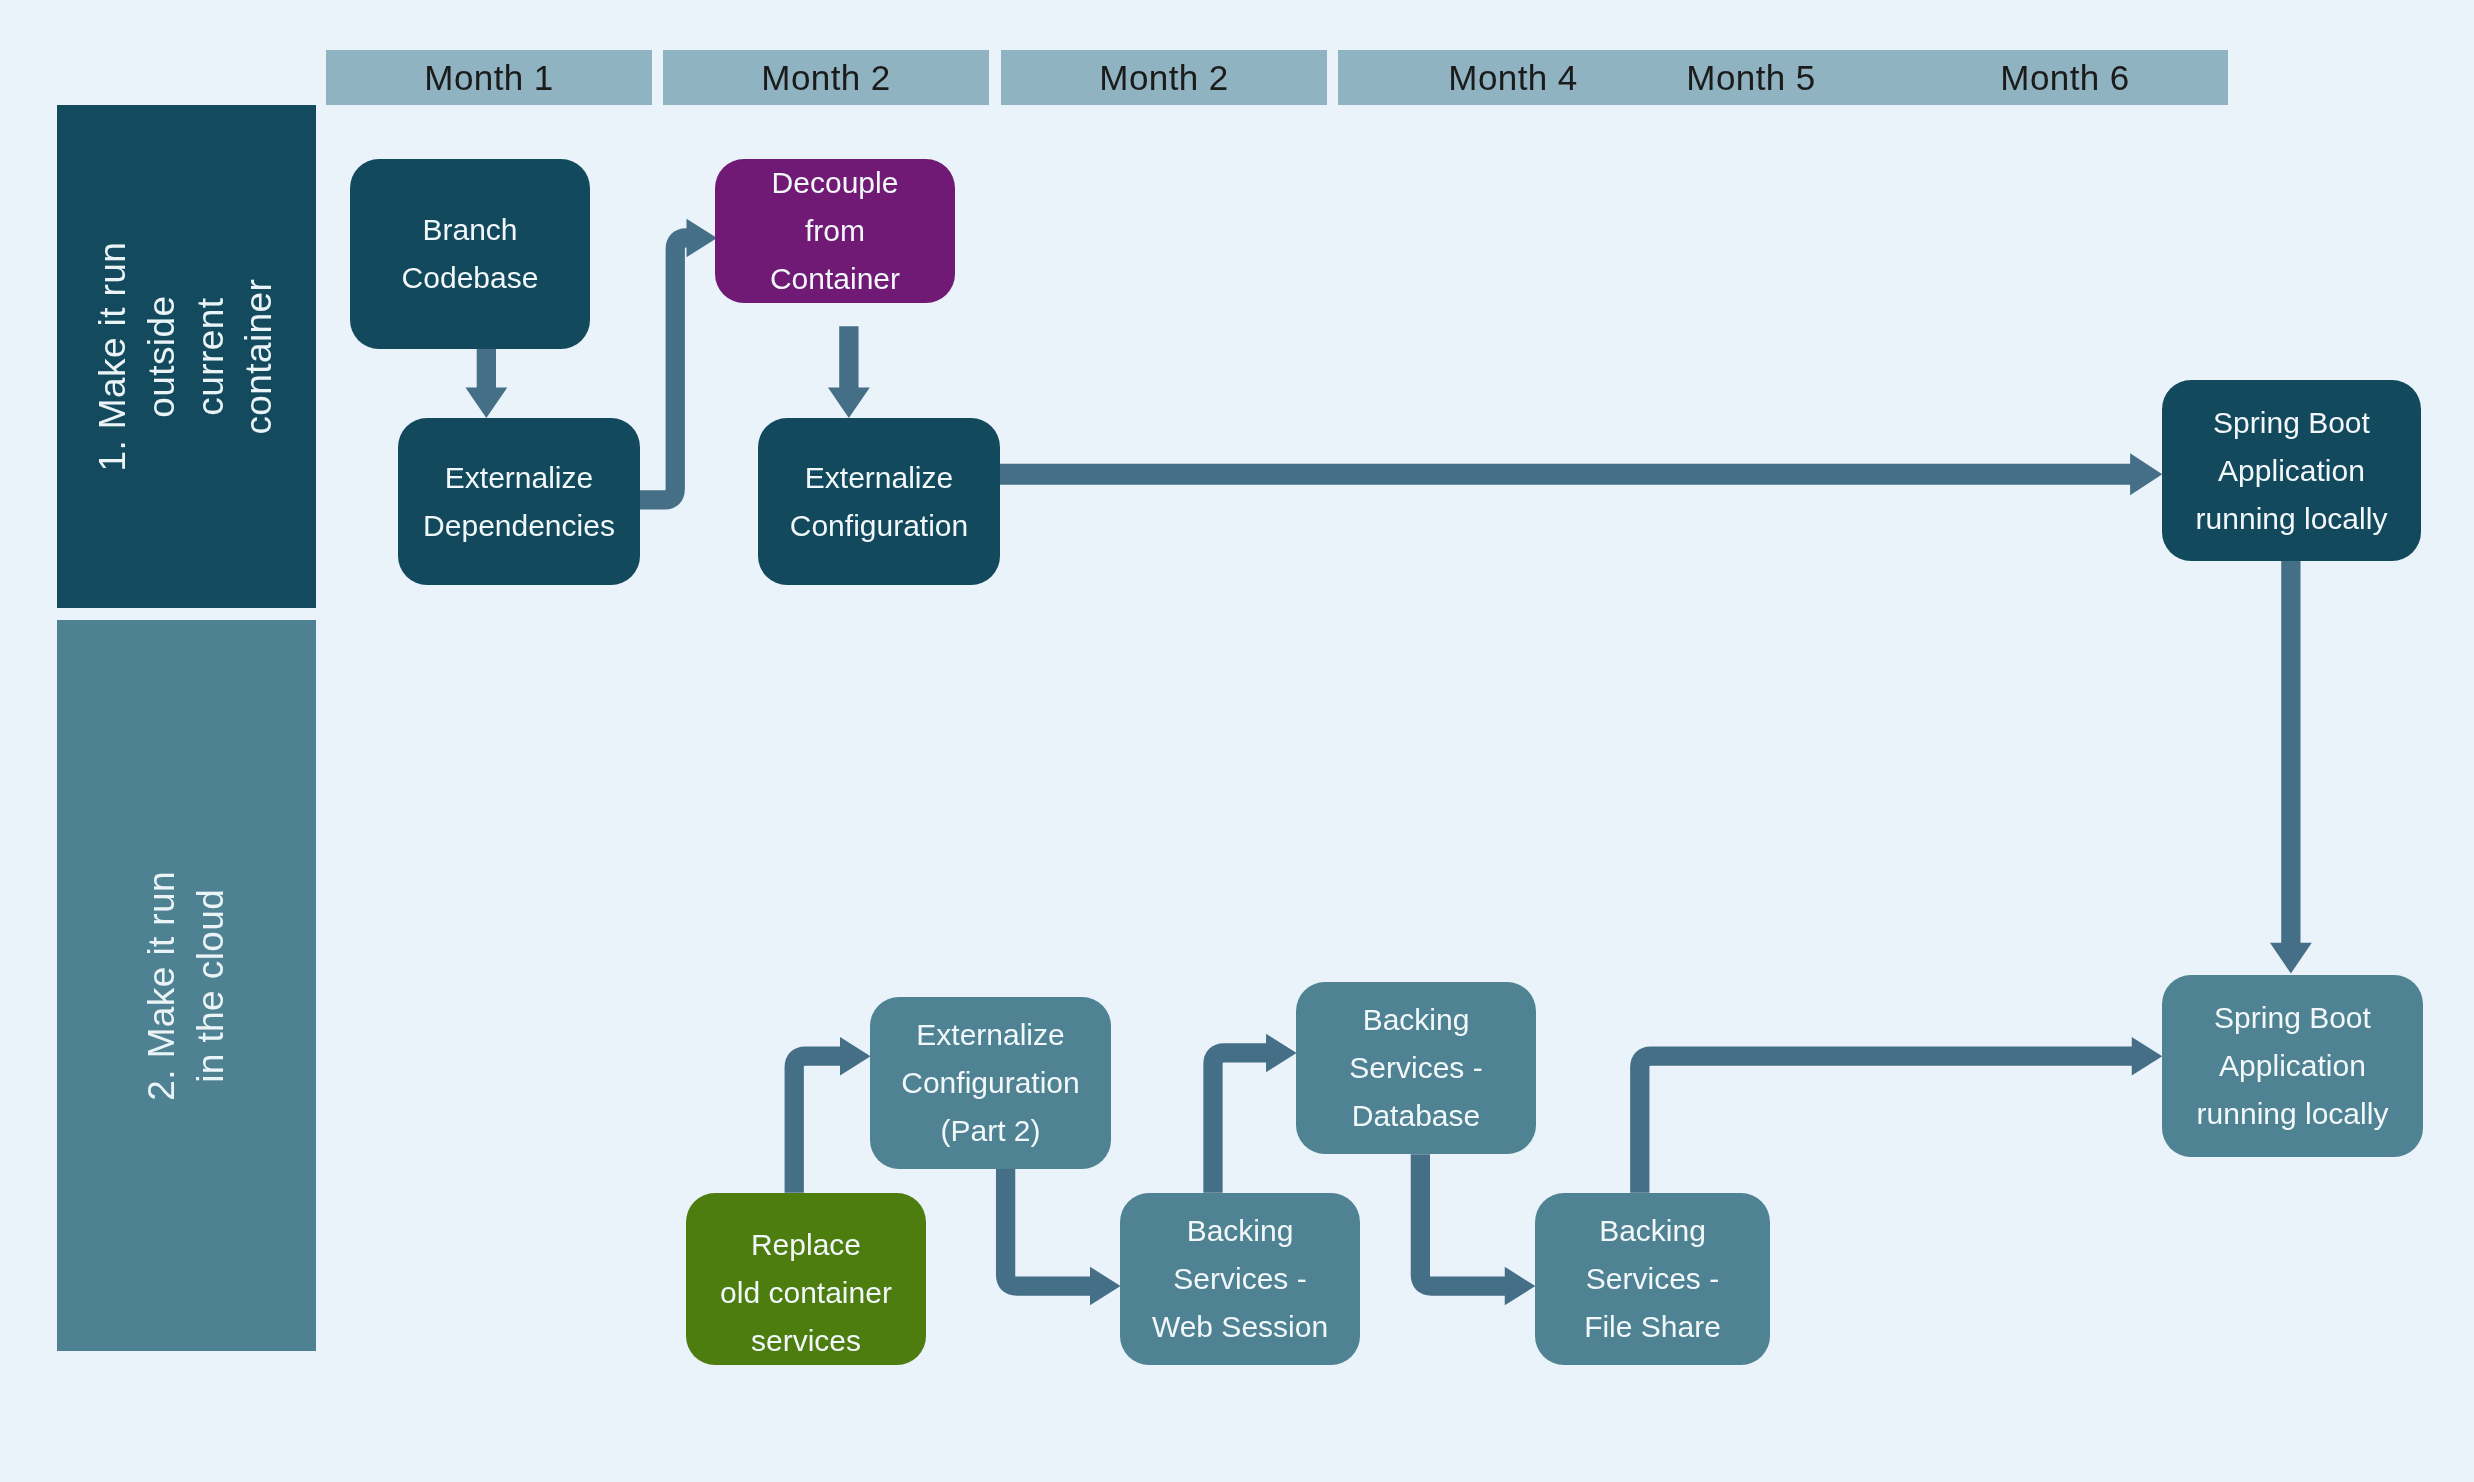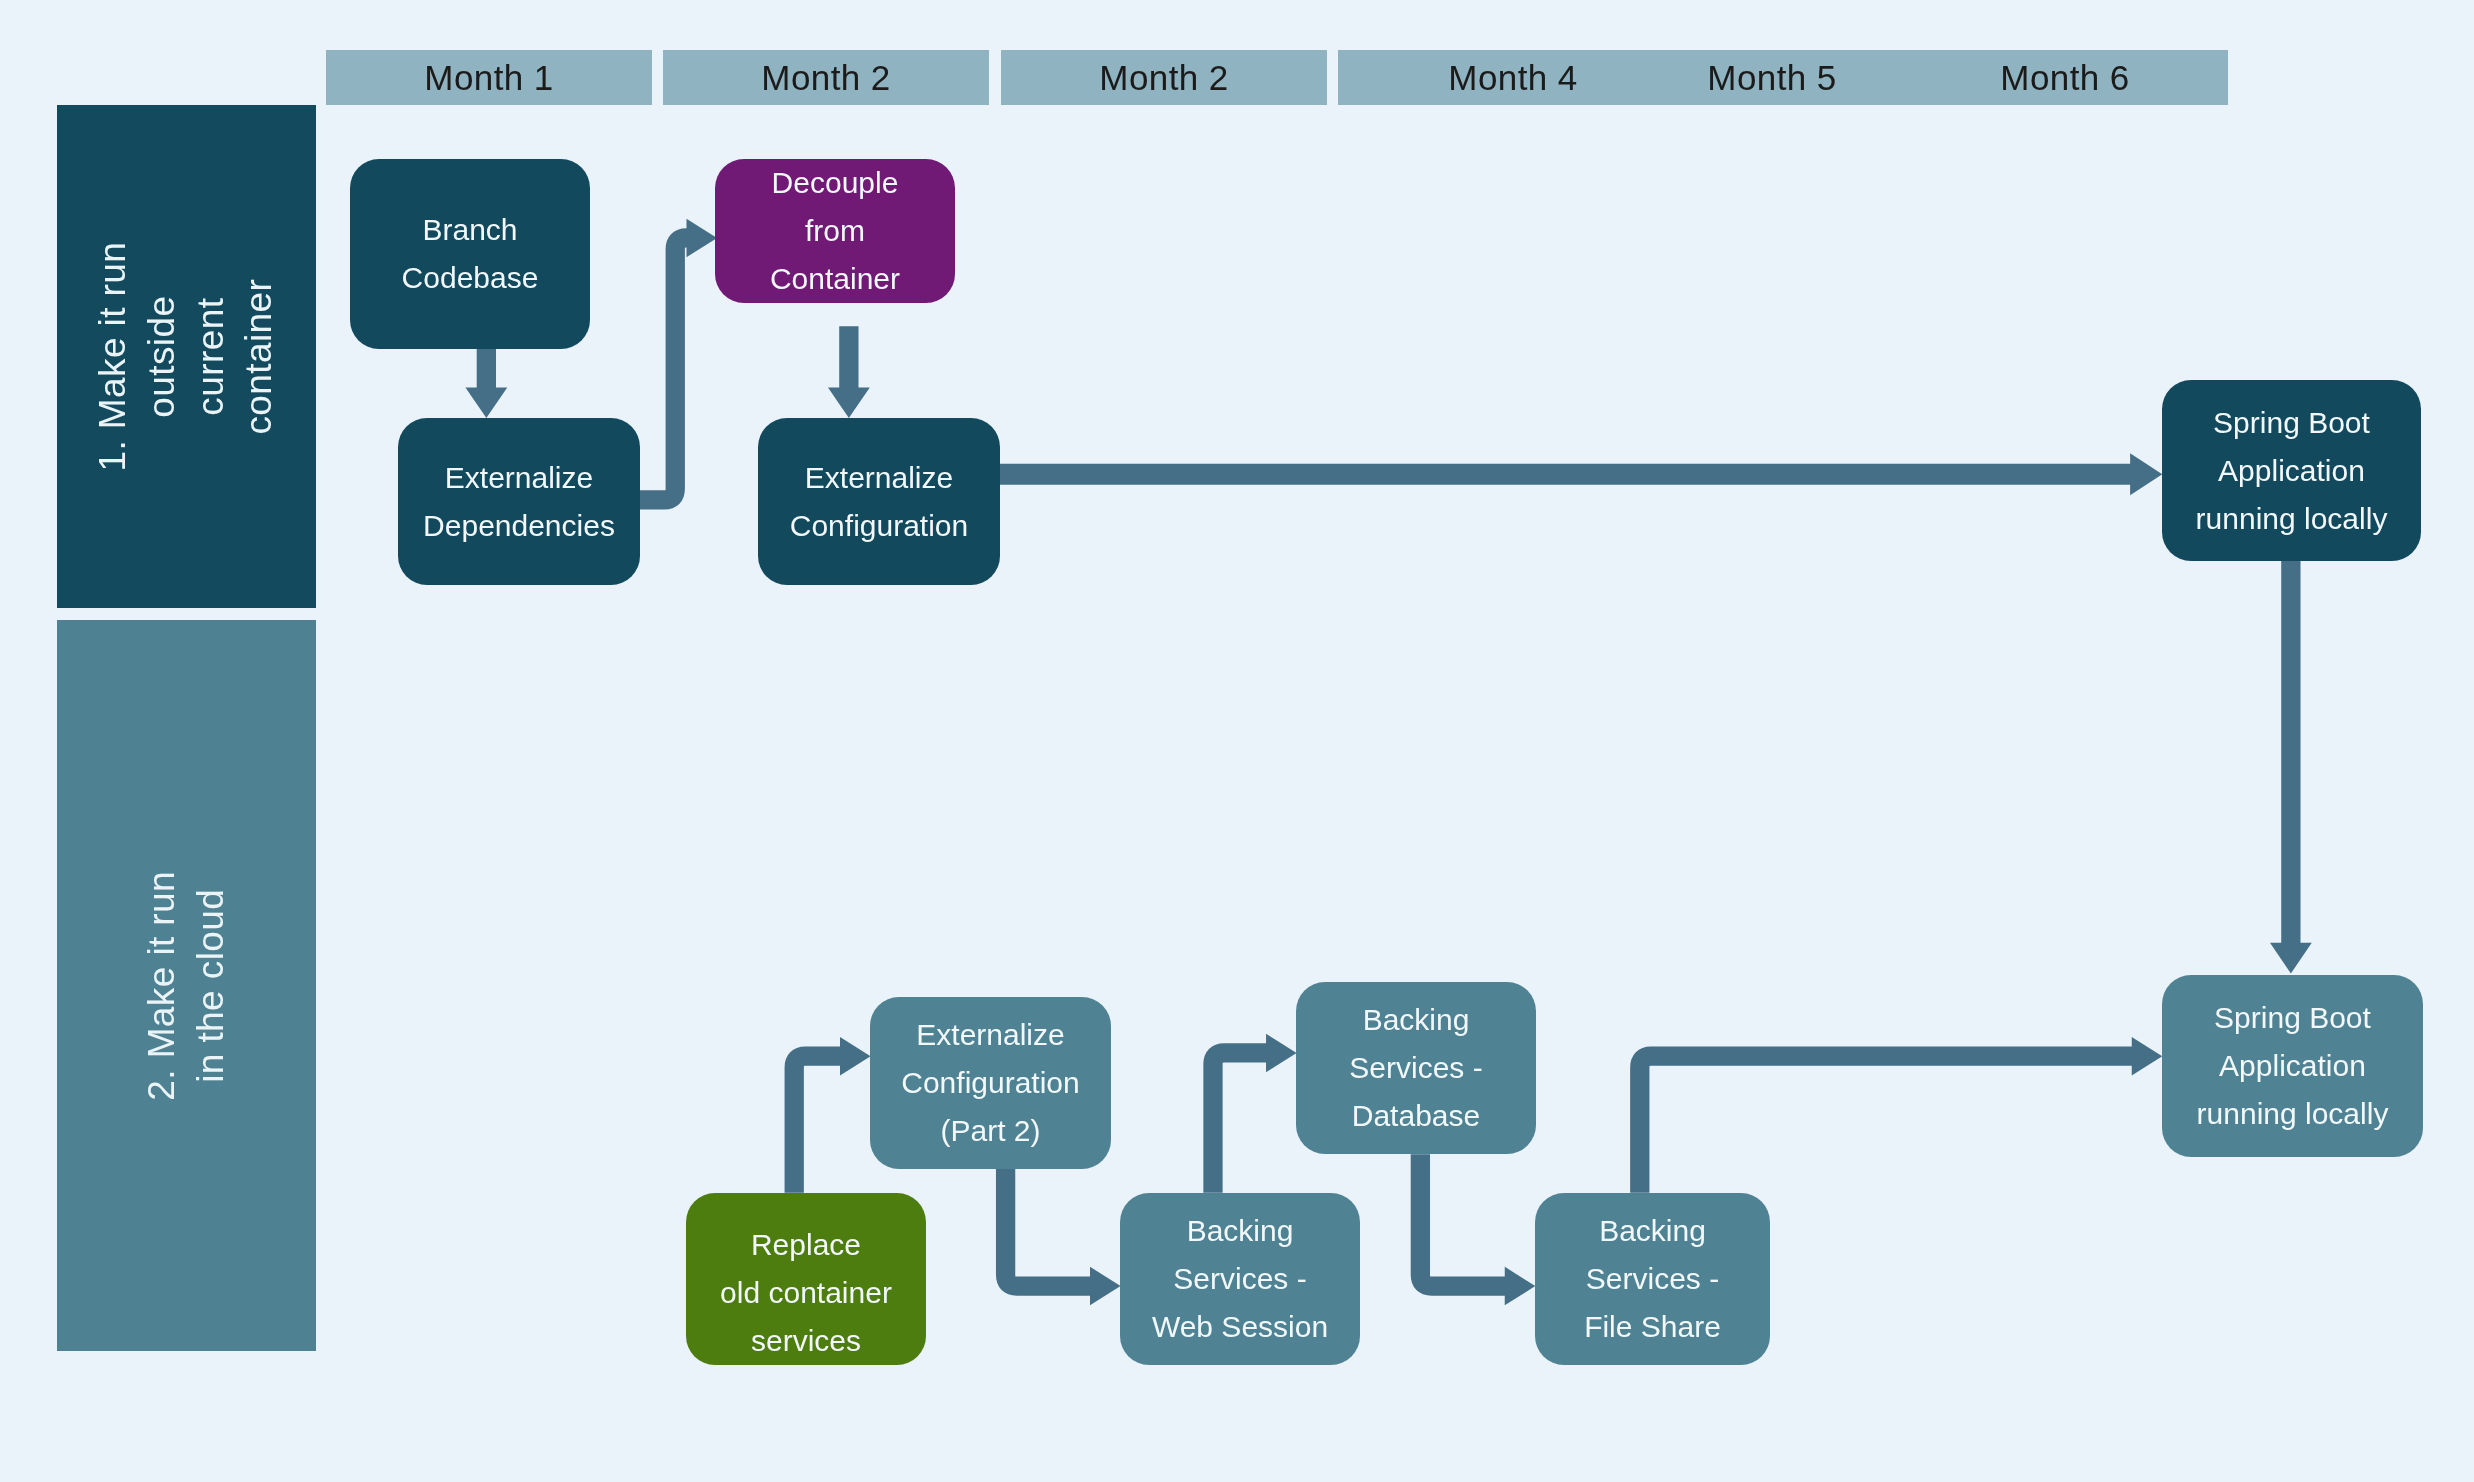--- a/index.html
+++ b/index.html
@@ -65,21 +65,21 @@
 </style>
 </head>
 <body>
 
 <div id="stage">
   <div id="months">
       <div class="month" style="left: 326px; background: rgb(143, 179, 192); color: rgb(27, 27, 27);">Month 1</div>
       <div class="month" style="left: 663px; background: rgb(143, 179, 192); color: rgb(27, 27, 27);">Month 2</div>
       <div class="month" style="left: 1001px; background: rgb(143, 179, 192); color: rgb(27, 27, 27);">Month 2</div>
       <div class="month" style="left: 1338px; background: rgb(143, 179, 192); color: rgb(27, 27, 27); padding-left: 12px;">Month 4</div>
-      <div class="month" style="left: 1588px; background: rgb(143, 179, 192); color: rgb(27, 27, 27); margin-left: 21px;">Month 5</div>
+      <div class="month" style="left: 1588px; background: rgb(143, 179, 192); color: rgb(27, 27, 27);">Month 5</div>
       <div class="month" style="left: 1902px; background: rgb(143, 179, 192); color: rgb(27, 27, 27);">Month 6</div>
     </div>
   <div id="lanes">
       <div class="lane" style="left: 57px; top: 105px; width: 259px; height: 503px; background: rgb(19, 74, 94);">
         <div class="lane-text">1. Make it run outside
 current container</div>
       </div>
       <div class="lane" style="left: 57px; top: 620px; width: 259px; height: 731px; background: rgb(78, 129, 145);">
         <div class="lane-text">2. Make it run in the cloud</div>
       </div>

